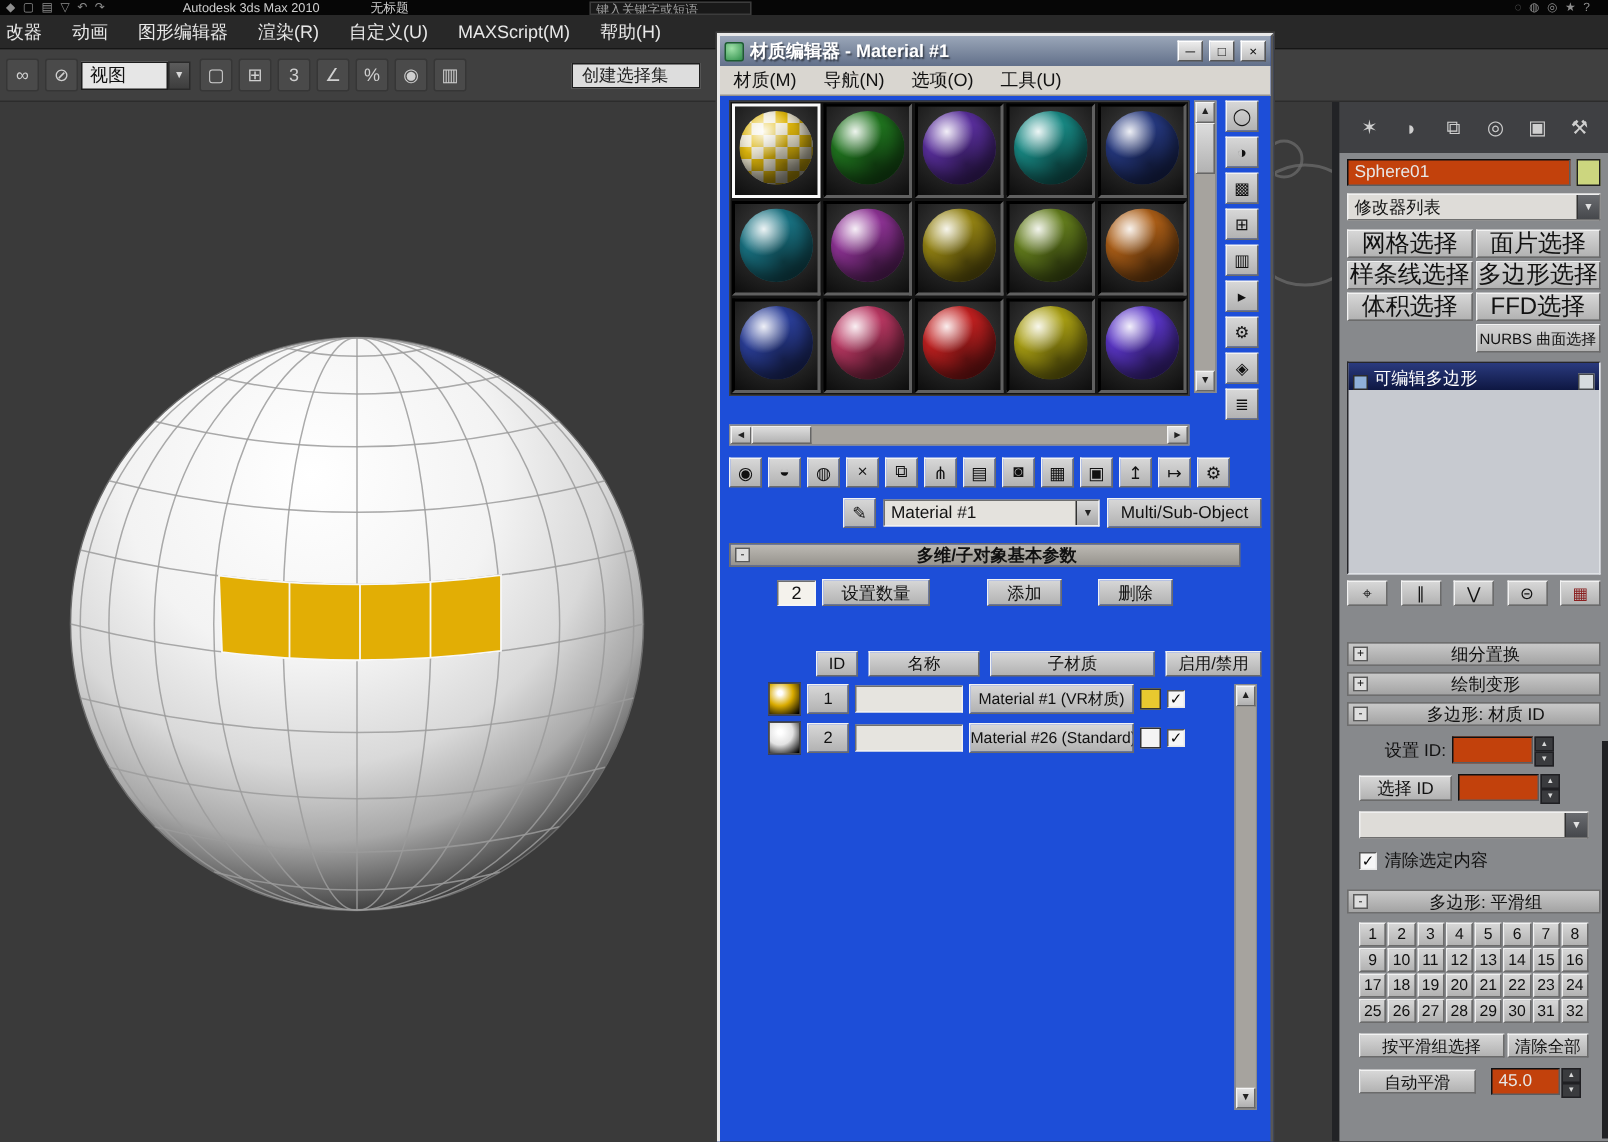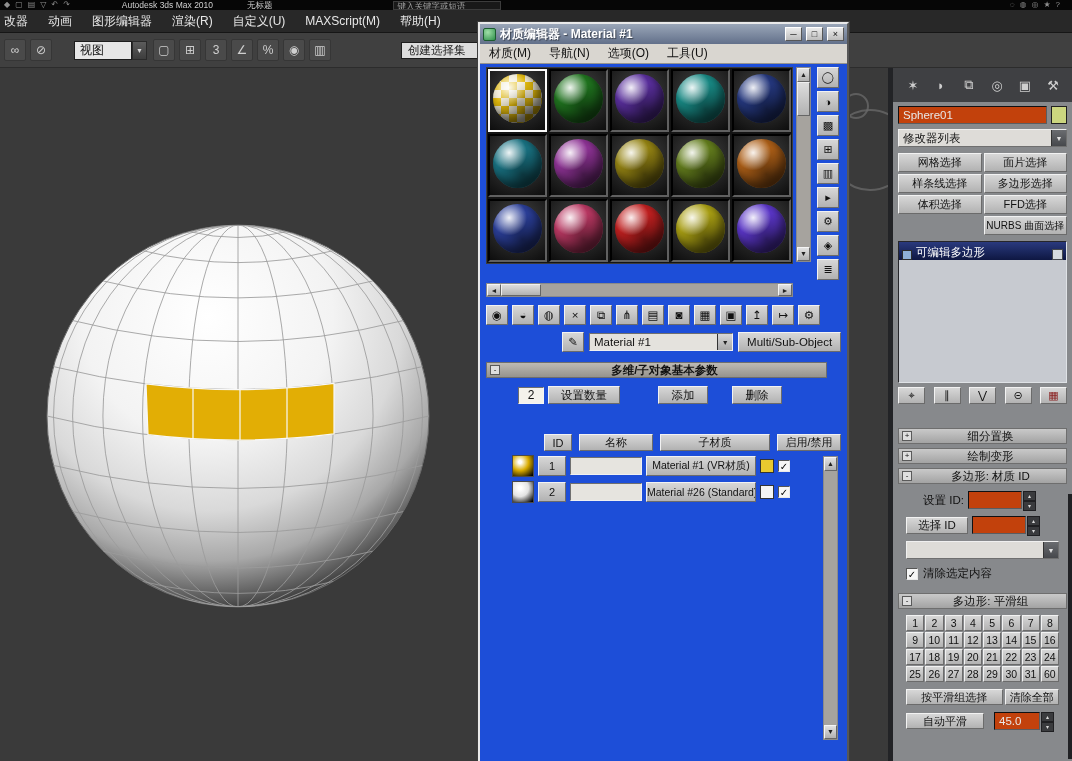--- a/index.html
+++ b/index.html
@@ -20,21 +20,21 @@
 
   
   #menubar{position:absolute;left:0;top:10px;width:1072px;height:23px;background:#282828;border-bottom:1px solid #161616;display:flex;align-items:center;color:#e8e8e8;z-index:1;}
   .menu-item{padding:0 10px;height:100%;display:flex;align-items:center;white-space:nowrap;}
   #menubar .menu-item:first-child{padding-left:4px;}
 
   
   #maintoolbar{position:absolute;left:0;top:33px;width:1072px;height:35px;background:#404040;border-bottom:1px solid #2c2c2c;display:flex;align-items:center;padding:0 4px;z-index:1;}
   .tb-group{display:flex;gap:4px;align-items:center;}
   .tool-icon{width:22px;height:22px;display:inline-flex;align-items:center;justify-content:center;color:#cfcfcf;background:#4a4a4a;border:1px solid #363636;border-radius:2px;font-size:12px;}
-  #view-combo{display:flex;margin-left:22px;}
+  #view-combo{display:flex;margin-left:2px;}
   .combo-field{width:58px;height:19px;background:#e6e6e6;color:#111;border:1px solid #1d1d1d;display:flex;align-items:center;padding:0 5px;}
   .combo-arrow{width:15px;height:19px;background:linear-gradient(#5c5c5c,#3d3d3d);color:#d8d8d8;display:flex;align-items:center;justify-content:center;border:1px solid #2a2a2a;font-size:7px;}
   #maintoolbar .tb-group.mid{margin-left:6px;}
   #selset{margin-left:70px;width:86px;height:17px;background:#dddddd;color:#222;border:1px solid #1d1d1d;display:flex;align-items:center;padding:0 6px;font-size:11.5px;white-space:nowrap;overflow:hidden;}
 
   
   #viewport{position:absolute;left:0;top:68px;width:888px;height:693px;background:#3a3a3a;overflow:hidden;z-index:0;}
   #panel-divider{position:absolute;left:888px;top:68px;width:5px;height:693px;background:#222326;z-index:2;}
 
   
@@ -43,21 +43,21 @@
   .tab-icon{width:20px;height:18px;display:flex;align-items:center;justify-content:center;font-size:13px;color:#cfcfcf;}
   .cp-body{flex:1;background:#87898c;padding:4px 5px 0;position:relative;overflow:hidden;}
   .name-row{display:flex;gap:4px;align-items:center;}
   .dark-field{background:#c2410c;color:#e8e8e8;border:1px solid;border-color:#0f1012 #5a5c60 #5a5c60 #0f1012;height:18px;display:flex;align-items:center;padding:0 4px;font-size:11.5px;}
   .swatch{width:16px;height:18px;border:1px solid #202020;}
   .light-raised{background:linear-gradient(#d7d7d7,#b2b2b2);border:1px solid;border-color:#f2f2f2 #6b6b6b #6b6b6b #f2f2f2;color:#111;}
   .dd{background:#dedcd8;border:1px solid;border-color:#f0f0f0 #6f6f6f #6f6f6f #f0f0f0;height:18px;display:flex;align-items:stretch;margin-top:5px;}
   .dd-label{flex:1;padding:0 4px;display:flex;align-items:center;font-size:11.5px;color:#111;overflow:hidden;white-space:nowrap;}
   .dd-arrow{width:15px;background:linear-gradient(#6a6c70,#46484c);color:#e2e2e2;border-left:1px solid #333;display:flex;align-items:center;justify-content:center;font-size:7px;}
   .sel-grid{display:grid;grid-template-columns:1fr 1fr;gap:2px;margin-top:6px;}
-  .sel-btn{height:19px;font-size:11px;display:flex;align-items:center;justify-content:center;white-space:nowrap;overflow:hidden;}
+  .sel-btn{height:19px;font-size:16px;display:flex;align-items:center;justify-content:center;white-space:nowrap;overflow:hidden;}
   .sel-grid .sel-btn:last-child{font-size:10px;}
   .sel-spacer{height:19px;}
   .stack-box{height:142px;background:#c7cad0;border:1px solid;border-color:#26262a #dfe2e6 #dfe2e6 #26262a;margin-top:6px;}
   .stack-row{height:18px;background:linear-gradient(#2a3a7e,#0e1742);color:#fff;display:flex;align-items:flex-end;gap:4px;padding:0 3px;font-size:11.5px;}
   .stack-cube{width:10px;height:10px;background:#8fb0d8;border:1px solid #2c2c2c;}
   .stack-toggle{margin-left:auto;width:11px;height:11px;background:#d6dbde;border:1px solid #45484c;}
   .stack-tools{display:flex;justify-content:space-between;margin-top:4px;}
   .stack-tool{width:27px;height:17px;display:flex;align-items:center;justify-content:center;font-size:11px;}
   .rollout{height:16px;display:flex;align-items:center;margin-top:4px;background:linear-gradient(#c9c9c9,#a3a3a3);border:1px solid #6e6e6e;color:#111;font-size:11.5px;}
   .pm{width:10px;height:10px;border:1px solid #5a5a5a;background:#dedede;font-size:8px;line-height:8px;text-align:center;margin:0 3px;flex:none;}
@@ -335,21 +335,21 @@
         <span class="sg-btn light-raised">22</span>
         <span class="sg-btn light-raised">23</span>
         <span class="sg-btn light-raised">24</span>
         <span class="sg-btn light-raised">25</span>
         <span class="sg-btn light-raised">26</span>
         <span class="sg-btn light-raised">27</span>
         <span class="sg-btn light-raised">28</span>
         <span class="sg-btn light-raised">29</span>
         <span class="sg-btn light-raised">30</span>
         <span class="sg-btn light-raised">31</span>
-        <span class="sg-btn light-raised">60</span>
+        <span class="sg-btn light-raised">32</span>
       </div>
 
     <div class="cp-row" style="gap:2px;">
       <button class="light-raised flex2 h16 f11">按平滑组选择</button>
       <button class="light-raised flex1 h16 f11">清除全部</button>
     </div>
     <div class="cp-row">
       <button class="light-raised w70 h16 f11">自动平滑</button>
       <span class="dark-field w46 ml10">45.0</span>
       <span class="spinner">

